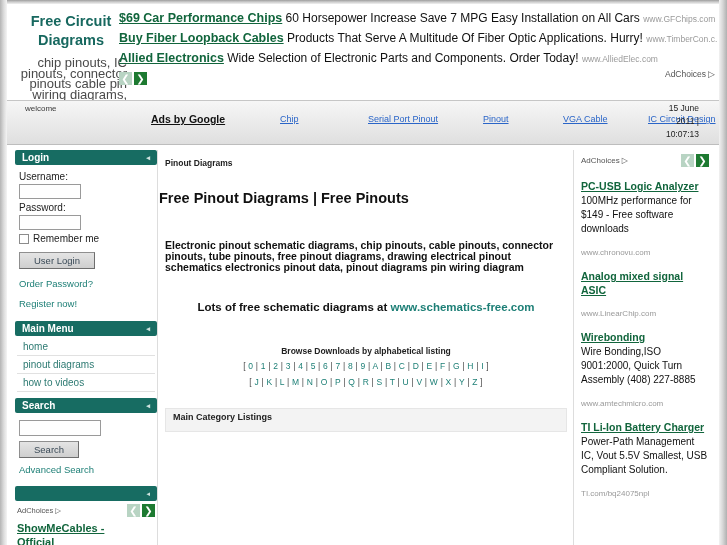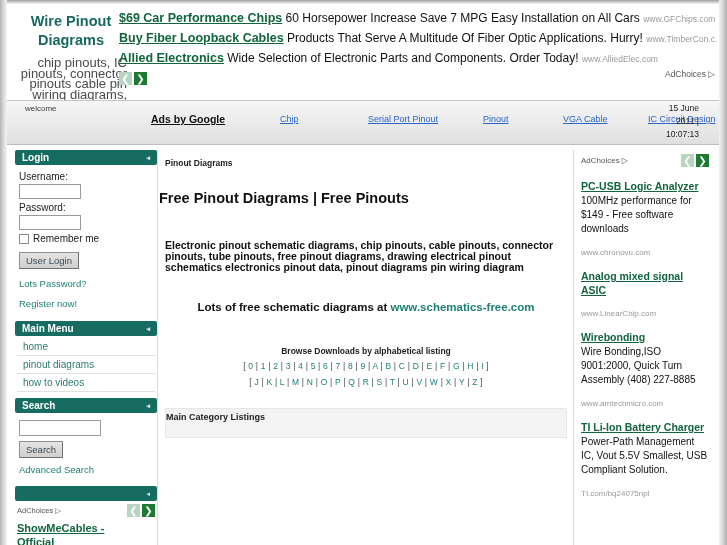--- a/index.html
+++ b/index.html
@@ -184,21 +184,21 @@
     width: 10px; height: 10px; border: 1px solid #8c8c8c; background: #fff;
     display: inline-block;
   }
   .btn {
     margin: 8px 0 0 2px;
     background: linear-gradient(180deg,#e4e4e4 0%,#cfcfcf 100%);
     border: 1px solid #8f8f8f;
     border-right-color: #6e6e6e; border-bottom-color: #6e6e6e;
     color: #3a4a57;
     font-size: 9.5px;
-    padding: 2px 6px;
+    padding: 2px 14px;
     font-family: "Liberation Sans", sans-serif;
     cursor: pointer;
   }
   .side-link {
     display: block;
     margin: 9px 0 0 2px;
     font-size: 9.5px;
     color: #1d7f76;
     text-decoration: none;
   }
@@ -266,22 +266,22 @@
   }
   .alpha {
     text-align: center; font-size: 8.5px; color: #4a4a4a;
     margin-top: 4px; letter-spacing: .2px; line-height: 12px;
   }
   .alpha a { color: #1d7f76; text-decoration: none; }
   .cat-head {
     margin: 20px 6px 0 6px;
     background: #f3f3f3;
     border: 1px solid #e6e6e6;
-    height: 30px; line-height: 16px;
-    padding: 0 0;
+    height: 24px; line-height: 16px;
+    padding: 0 7px;
     font-size: 9px; font-weight: bold; color: #222;
   }
 
   
   .rad-top {
     display: flex; align-items: center; justify-content: space-between;
     margin: 4px 2px 0 2px;
   }
   .rad-label { font-size: 8px; color: #555; display: flex; gap: 2px; align-items: center; }
   .rad-arrows { display: flex; gap: 2px; }
@@ -302,21 +302,21 @@
 <div class="page">
 
   <div class="top-edge"></div>
   <div class="left-edge"></div>
   <div class="right-edge"></div>
 
   <div class="banner">
 
     <div class="brand">
       <div class="brand-title">
-        <div>Wire Pinout</div>
+        <div>Free Circuit</div>
         <div>Diagrams</div>
       </div>
       <div class="brand-sub">chip pinouts, IC pinouts, connector pinouts cable pin wiring diagrams, pinout for</div>
     </div>
 
     <div class="adrows">
 
       <div class="adrow">
         <a class="ad-link">$69 Car Performance Chips</a>
         <span class="ad-desc">60 Horsepower Increase Save 7 MPG Easy Installation on All Cars</span>
@@ -377,21 +377,21 @@
       <div class="mod-body">
         <div class="fld-label">Username:</div>
         <input class="txtbox" type="text" placeholder="" style="">
         <div class="fld-label">Password:</div>
         <input class="txtbox" type="password" placeholder="" style="">
         <div class="cbrow">
           <span class="cbox"></span>
           <span>Remember me</span>
         </div>
         <button class="btn">User Login</button>
-        <a class="side-link">Lots Password?</a>
+        <a class="side-link">Order Password?</a>
         <a class="side-link">Register now!</a>
       </div>
 
       <div class="mod-head" style="margin-top:6px">
         <span>Main Menu</span>
         <span class="caret">◂</span>
       </div>
       <ul class="menu-list">
         <li>home</li>
         <li>pinout diagrams</li>

